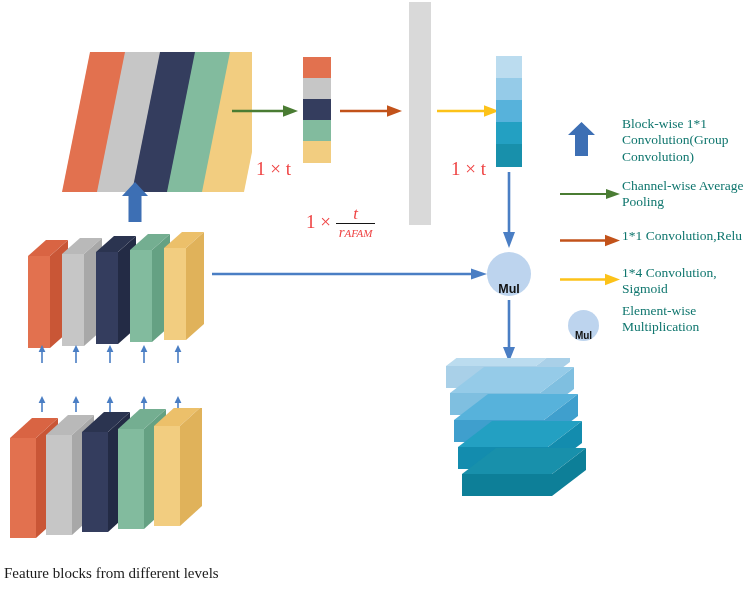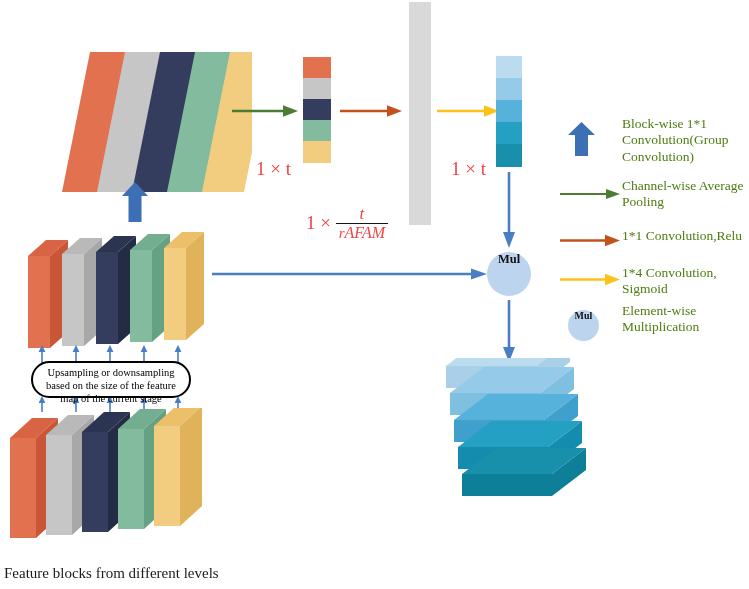--- a/index.html
+++ b/index.html
@@ -48,30 +48,30 @@
     padding: 0 3px;
   }
   .frac .den {
     font-style: italic;
     font-size: 15px;
     line-height: 1.15;
     padding: 0 3px;
     border-top: 1.3px solid #141414;
   }
   .frac .den .sub {
-    font-size: 16px;
+    font-size: 11px;
     font-style: italic;
     vertical-align: baseline;
     font-family: Liberation Serif, serif;
   }
   .legend-text {
     font-family: "Liberation Serif", serif;
     font-size: 13.5px;
     line-height: 1.22;
-    color: #4d7c0f;
+    color: #0f766e;
   }
 
   
   .callout {
     border: 2px solid #000;
     border-radius: 22px;
     background: #fff;
     text-align: center;
     font-family: "Liberation Serif", serif;
     font-size: 10.5px;
@@ -79,23 +79,23 @@
     color: #000;
     padding: 4px 6px 5px 6px;
     box-sizing: border-box;
   }
 
   
   .mul-circle {
     border-radius: 50%;
     background: #bdd4ee;
     display: flex;
-    align-items: flex-start;
+    align-items: flex-end;
     justify-content: center;
-    font-family: Liberation Serif, serif;
+    font-family: Liberation Sans, sans-serif;
     font-weight: bold;
     color: #111;
   }
   .mul-main { width: 44px; height: 44px; font-size: 12.5px; }
   .mul-legend { width: 31px; height: 31px; font-size: 10px; }
 
   
   .seg { position: absolute; }
 </style>
 </head>
@@ -181,25 +181,20 @@
         <g>
           <line x1="114" y1="16" x2="114" y2="5" stroke="#4a7ec4" stroke-width="1.6"></line>
           <polygon points="114,0 110.6,7 117.4,7" fill="#4a7ec4"></polygon>
         </g>
         <g>
           <line x1="148" y1="16" x2="148" y2="5" stroke="#4a7ec4" stroke-width="1.6"></line>
           <polygon points="148,0 144.6,7 151.4,7" fill="#4a7ec4"></polygon>
         </g>
       </svg></div>
 
-  <div class="callout abs" style="left:31px; top:361px; width:160px; height:37px;">
-    <div>Upsampling or downsampling</div>
-    <div>based on the size of the feature</div>
-    <div>map of the current stage</div>
-  </div>
 
   <div class="abs" id="boxes-bot" style="left:2px; top:408px; width:215px; height:140px;"><svg width="215" height="140" viewBox="0 0 215 140">
         <g>
           <polygon points="8,30 30,10 56,10 34,30" fill="#d96443"></polygon>
           <polygon points="34,30 56,10 56,110 34,130" fill="#c95636"></polygon>
           <rect x="8" y="30" width="26" height="100" fill="#e2714f"></rect>
         </g>
         <g>
           <polygon points="44,27 66,7 92,7 70,27" fill="#b9b9b9"></polygon>
           <polygon points="70,27 92,7 92,107 70,127" fill="#a8a8a8"></polygon>

